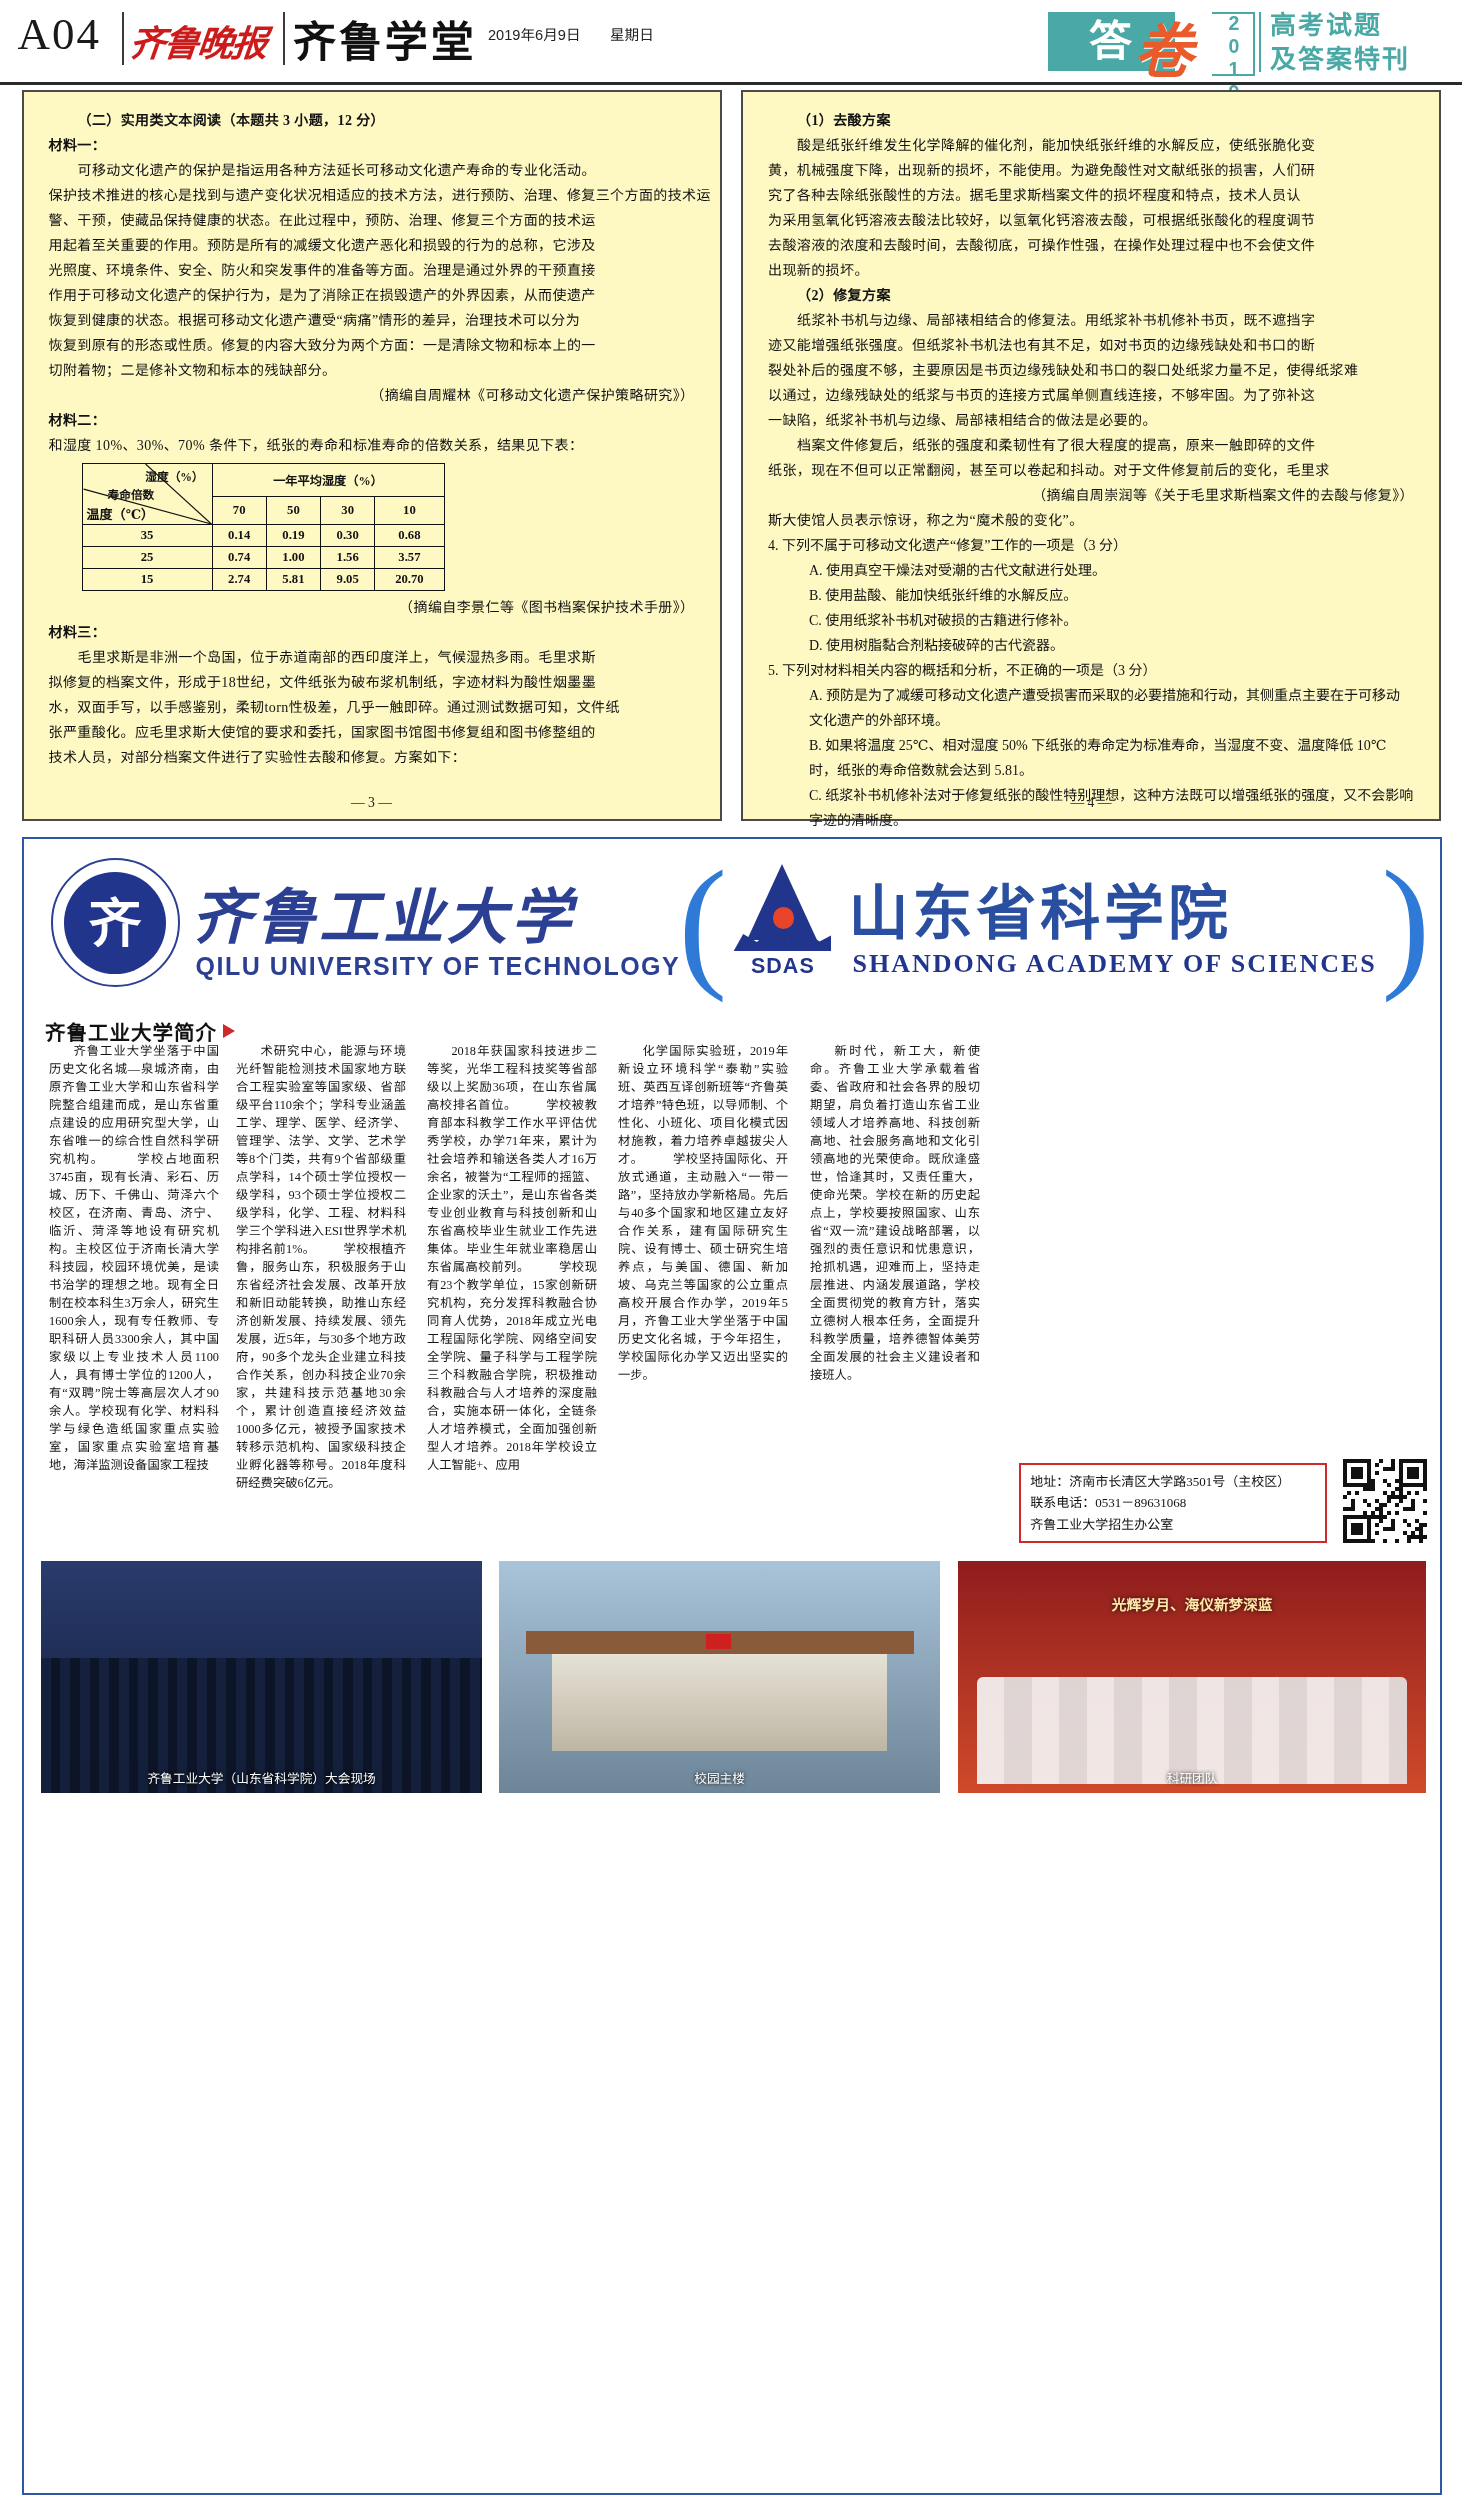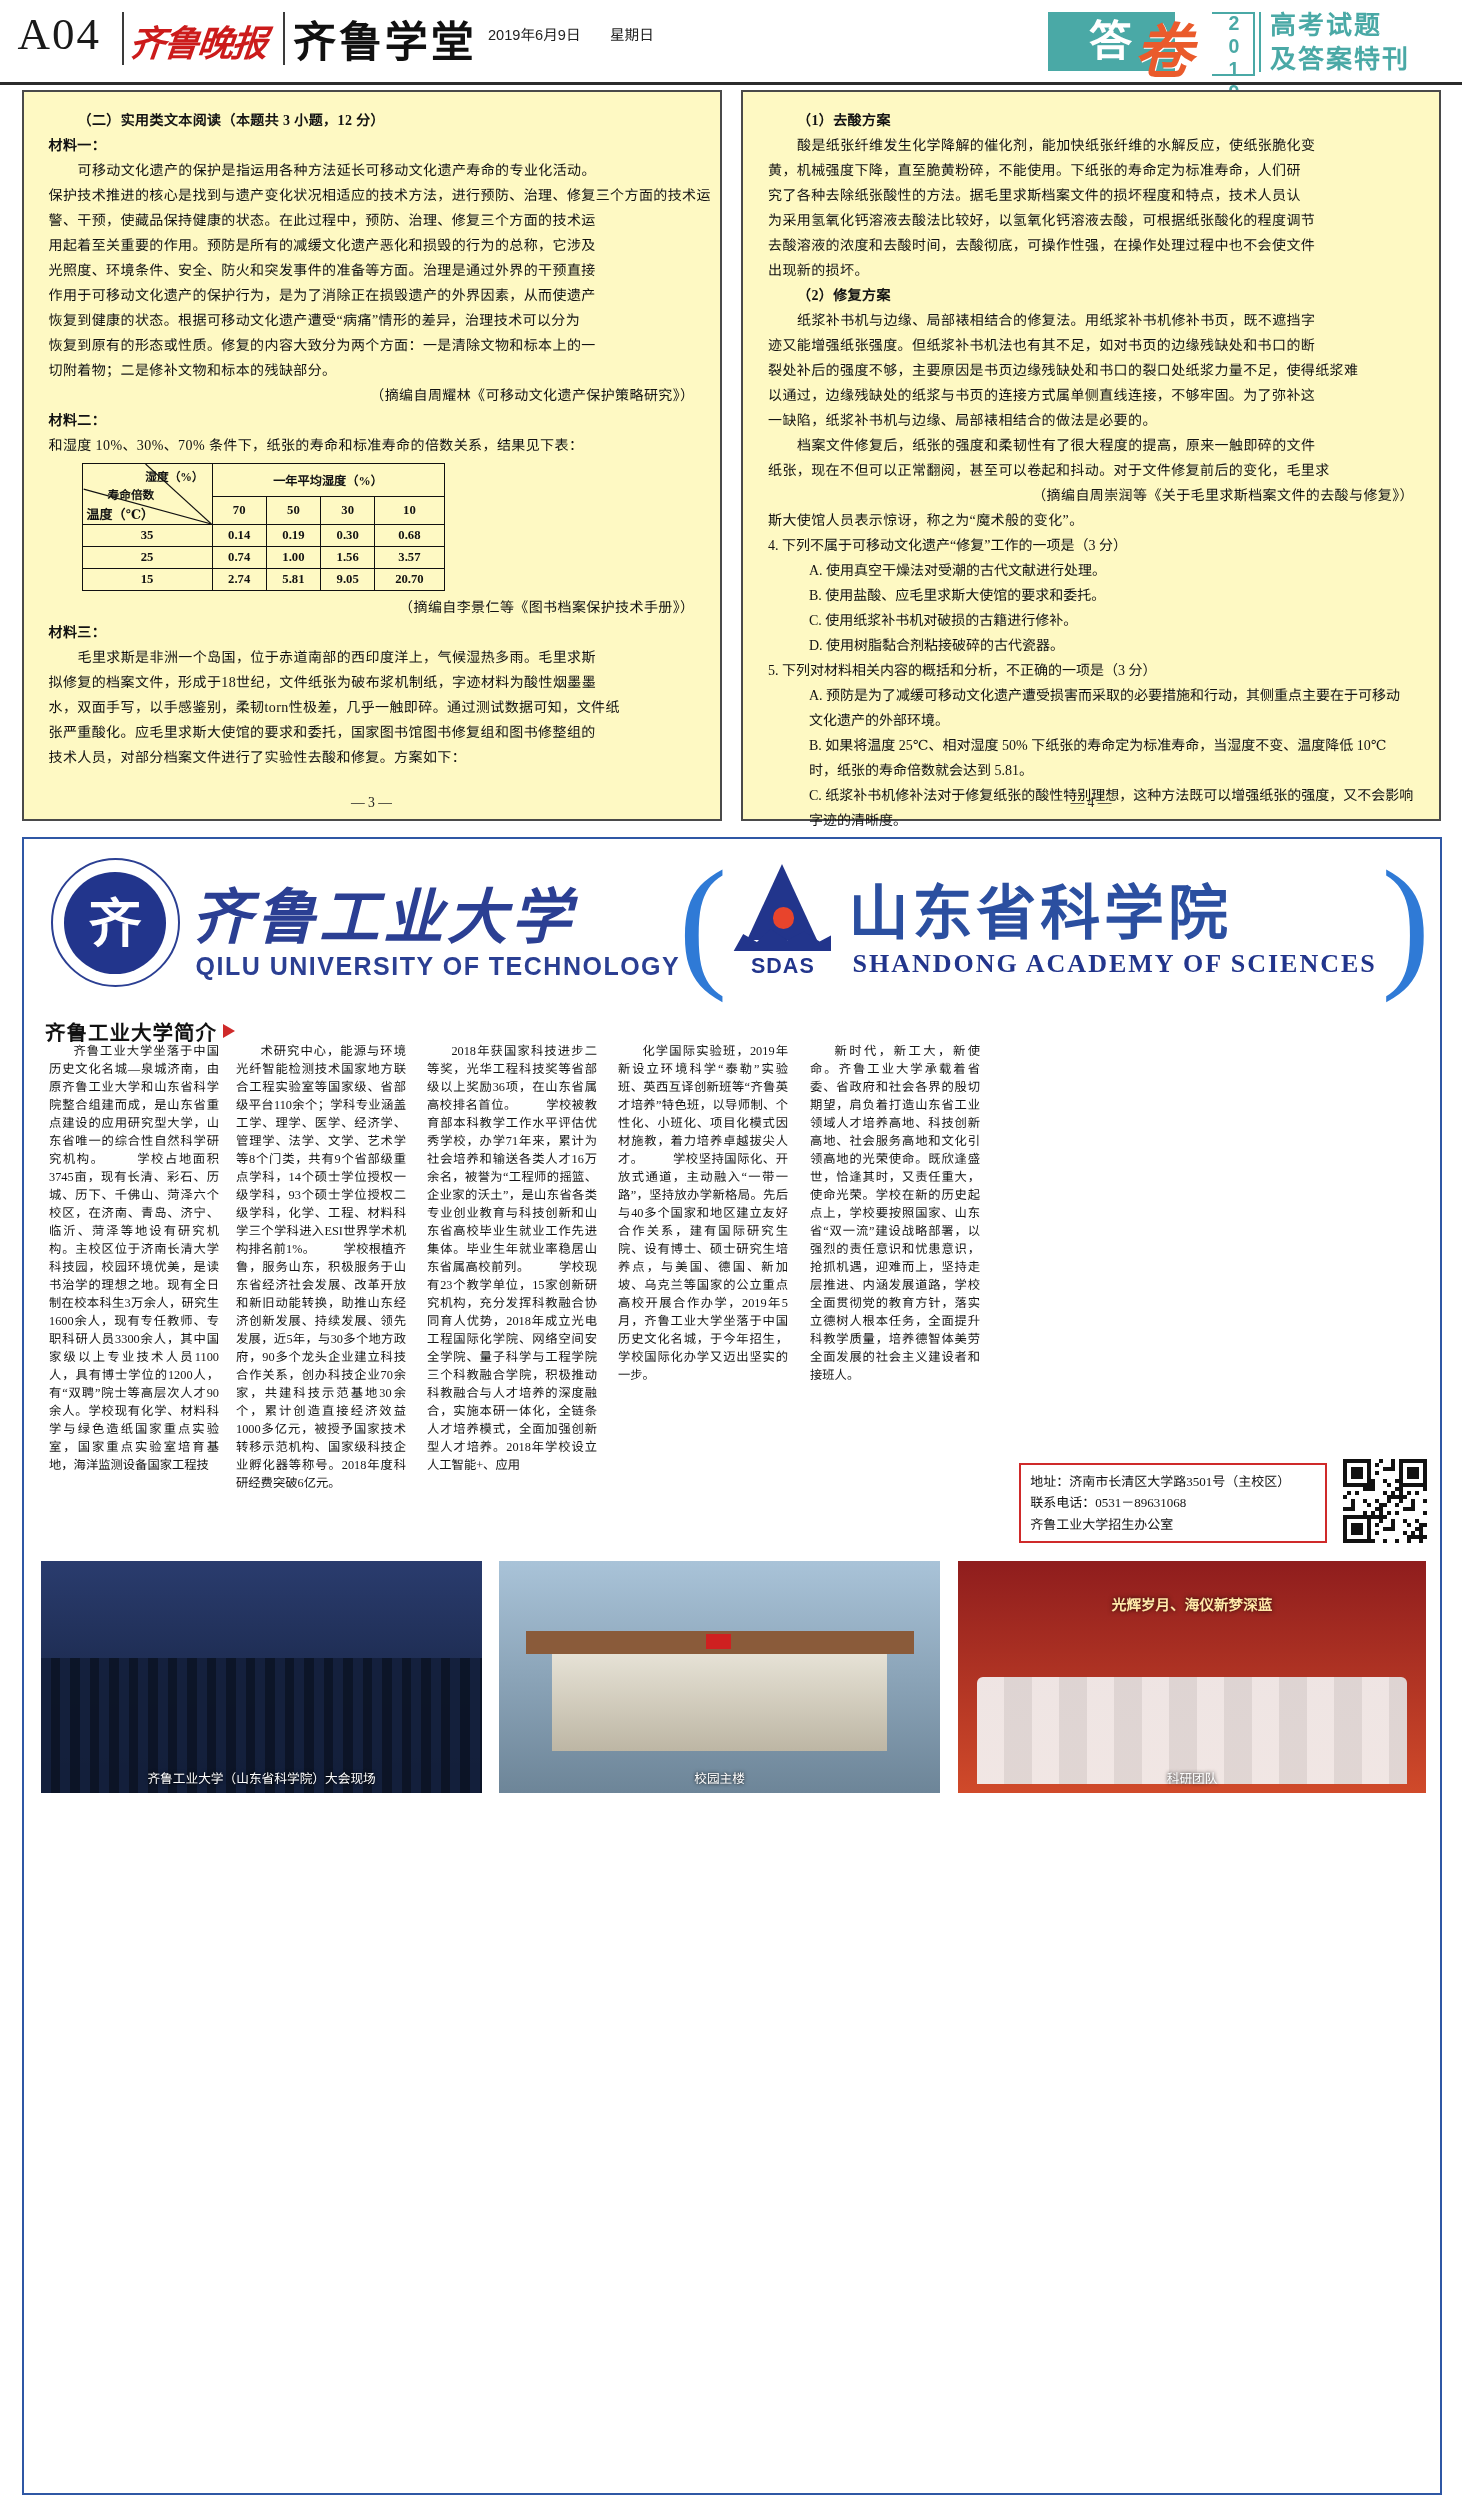--- a/index.html
+++ b/index.html
@@ -329,42 +329,42 @@
       <div class="ln">张严重酸化。应毛里求斯大使馆的要求和委托，国家图书馆图书修复组和图书修整组的</div>
       <div class="ln">技术人员，对部分档案文件进行了实验性去酸和修复。方案如下：</div>
     </div>
     <div class="pagefoot">— 3 —</div>
   </div>
 
   <div class="scanpage right">
     <div class="sp-inner q-lines">
       <div class="ln b ind">（1）去酸方案</div>
       <div class="ln ind">酸是纸张纤维发生化学降解的催化剂，能加快纸张纤维的水解反应，使纸张脆化变</div>
-      <div class="ln">黄，机械强度下降，直至脆黄粉碎，不能使用。下纸张的寿命定为标准寿命，人们研</div>
+      <div class="ln">黄，机械强度下降，出现新的损坏，不能使用。为避免酸性对文献纸张的损害，人们研</div>
       <div class="ln">究了各种去除纸张酸性的方法。据毛里求斯档案文件的损坏程度和特点，技术人员认</div>
       <div class="ln">为采用氢氧化钙溶液去酸法比较好，以氢氧化钙溶液去酸，可根据纸张酸化的程度调节</div>
       <div class="ln">去酸溶液的浓度和去酸时间，去酸彻底，可操作性强，在操作处理过程中也不会使文件</div>
       <div class="ln">出现新的损坏。</div>
       <div class="ln b ind">（2）修复方案</div>
       <div class="ln ind">纸浆补书机与边缘、局部裱相结合的修复法。用纸浆补书机修补书页，既不遮挡字</div>
       <div class="ln">迹又能增强纸张强度。但纸浆补书机法也有其不足，如对书页的边缘残缺处和书口的断</div>
       <div class="ln">裂处补后的强度不够，主要原因是书页边缘残缺处和书口的裂口处纸浆力量不足，使得纸浆难</div>
       <div class="ln">以通过，边缘残缺处的纸浆与书页的连接方式属单侧直线连接，不够牢固。为了弥补这</div>
       <div class="ln">一缺陷，纸浆补书机与边缘、局部裱相结合的做法是必要的。</div>
       <div class="ln ind">档案文件修复后，纸张的强度和柔韧性有了很大程度的提高，原来一触即碎的文件</div>
       <div class="ln">纸张，现在不但可以正常翻阅，甚至可以卷起和抖动。对于文件修复前后的变化，毛里求</div>
       <div class="ln right">（摘编自周崇润等《关于毛里求斯档案文件的去酸与修复》）</div>
       <div class="ln">斯大使馆人员表示惊讶，称之为“魔术般的变化”。</div>
 
       <div class="qnum">
         <span>4.</span>
         <span>下列不属于可移动文化遗产“修复”工作的一项是（3 分）</span>
       </div>
       <div class="opt">A. 使用真空干燥法对受潮的古代文献进行处理。</div>
-      <div class="opt">B. 使用盐酸、应毛里求斯大使馆的要求和委托。</div>
+      <div class="opt">B. 使用盐酸、能加快纸张纤维的水解反应。</div>
       <div class="opt">C. 使用纸浆补书机对破损的古籍进行修补。</div>
       <div class="opt">D. 使用树脂黏合剂粘接破碎的古代瓷器。</div>
 
       <div class="qnum">
         <span>5.</span>
         <span>下列对材料相关内容的概括和分析，不正确的一项是（3 分）</span>
       </div>
       <div class="opt wrap" style="white-space:normal">A. 预防是为了减缓可移动文化遗产遭受损害而采取的必要措施和行动，其侧重点主要在于可移动文化遗产的外部环境。</div>
       <div class="opt wrap" style="white-space:normal">B. 如果将温度 25℃、相对湿度 50% 下纸张的寿命定为标准寿命，当湿度不变、温度降低 10℃时，纸张的寿命倍数就会达到 5.81。</div>
       <div class="opt wrap" style="white-space:normal">C. 纸浆补书机修补法对于修复纸张的酸性特别理想，这种方法既可以增强纸张的强度，又不会影响字迹的清晰度。</div>

